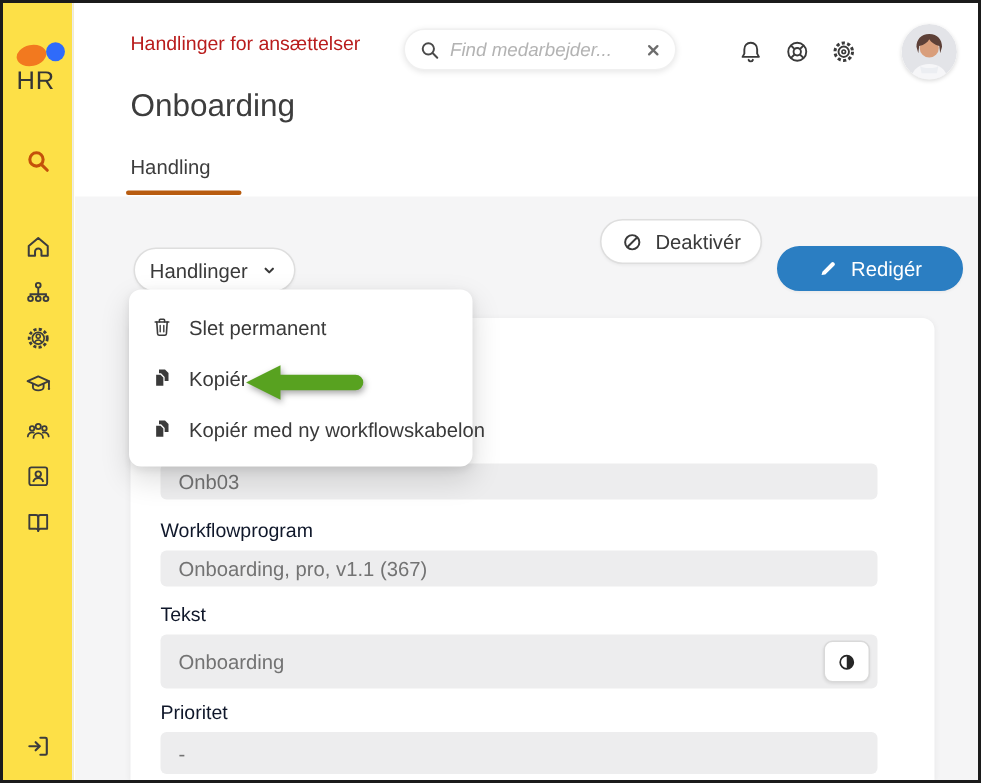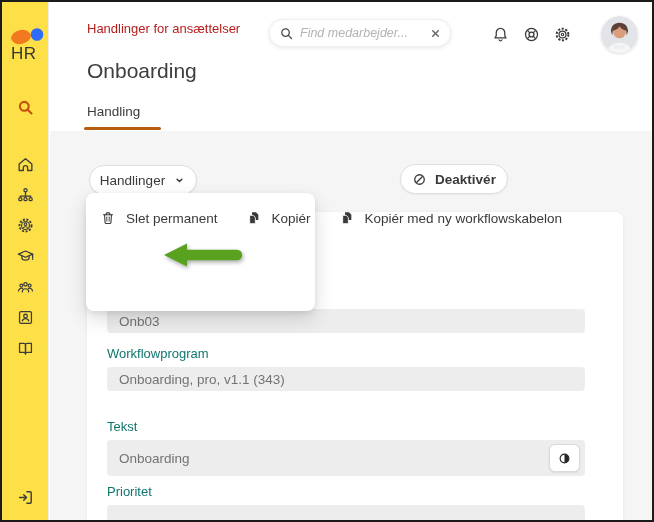--- a/index.html
+++ b/index.html
@@ -50,47 +50,47 @@
 
   
   .content { position:absolute; left:48px; top:129px; width:604px; height:389px; background:#f5f5f6; }
 
   .pill {
     position:absolute; height:30px; border-radius:15px; display:flex; align-items:center;
     justify-content:center; gap:8px; font-size:13.5px; cursor:pointer;
     background:#fff; border:1px solid #dedede; color:#3a3a3a; box-shadow:0 1px 2px rgba(0,0,0,.05);
   }
   .btn-actions { left:39px; top:34px; width:108px; }
-  .btn-deactivate { left:350px; top:33px; width:108px;font-weight:bold; }
+  .btn-deactivate { left:350px; top:15px; width:108px; }
   .btn-edit { left:468px; top:33px; width:124px; background:#2b7ec2; border:1px solid #2b7ec2; color:#fff; }
   .pill .ico { width:15px; height:15px; }
 
   .card {
     position:absolute; left:37px; top:81px; width:536px; height:308px;
     background:#fff; border-radius:8px 8px 0 0; box-shadow:0 1px 4px rgba(0,0,0,.06);
   }
   .card-inner { position:absolute; left:20px; top:97px; width:478px; }
   .field {
     background:#ededee; border-radius:4px; height:24px; display:flex; align-items:center;
     padding:0 12px; font-size:13.5px; color:#737373; position:relative;
   }
-  .flabel { font-size:13px; color:#0f766e; margin:13px 0 6px 0; }
+  .flabel { font-size:13px; color:#0f172a; margin:13px 0 6px 0; }
   .field.tall { height:36px; }
   .globe-btn {
     position:absolute; right:5px; top:4px; width:31px; height:28px; background:#fff;
     border:1px solid #d9d9d9; border-radius:6px; display:flex; align-items:center; justify-content:center;
     cursor:pointer; box-shadow:0 1px 2px rgba(0,0,0,.08); color:#262626;
   }
   .globe-btn svg { width:15px; height:15px; }
 
   
   .menu {
     position:absolute; left:36px; top:62px; width:229px; height:118px; background:#fff;
     border-radius:8px; box-shadow:0 8px 20px rgba(0,0,0,.14), 0 2px 6px rgba(0,0,0,.08);
-    z-index:20; padding:8px 0; display:flex; flex-direction:row;
+    z-index:20; padding:8px 0; display:flex; flex-direction:column;
   }
   .menu-item { height:34px; display:flex; align-items:center; padding:0 14px; gap:10px; cursor:pointer; font-size:13.5px; color:#3a3a3a; white-space:nowrap; }
   .menu-item .mico { width:16px; height:16px; color:#3a3a3a; flex:0 0 auto; }
 
   .green-arrow { position:absolute; left:112px; top:110px; width:86px; height:28px; z-index:25;
     filter:drop-shadow(1px 2px 2px rgba(0,0,0,.35)); }
 </style>
 </head>
 <body>
 
@@ -255,33 +255,41 @@
     <div class="pill btn-deactivate">
       <span class="ico">
         <svg viewBox="0 0 24 24" fill="none" stroke="currentColor" stroke-width="2.1">
             <circle cx="12" cy="12" r="7.6"></circle>
             <line x1="6.9" y1="17.1" x2="17.1" y2="6.9"></line>
           </svg>
       </span>
       <span>Deaktivér</span>
     </div>
 
+    <div class="pill btn-edit">
+      <span class="ico" style="width:14px;height:14px">
+        <svg viewBox="0 0 24 24" fill="currentColor">
+            <path d="M4.6 19.4 l1 -3.8 L16 5.2 a1.9 1.9 0 0 1 2.7 0 l.6 .6 a1.9 1.9 0 0 1 0 2.7 L8.9 18.9 Z"></path>
+          </svg>
+      </span>
+      <span>Redigér</span>
+    </div>
 
     <div class="card">
       <div class="card-inner">
         <div class="field">
           <span>Onb03</span>
         </div>
 
         <div class="flabel">Workflowprogram</div>
         <div class="field">
-          <span>Onboarding, pro, v1.1 (343)</span>
+          <span>Onboarding, pro, v1.1 (367)</span>
         </div>
 
-        <div class="flabel" style="margin-top:28px">Tekst</div>
+        <div class="flabel" style="margin-top:11px">Tekst</div>
         <div class="field tall">
           <span>Onboarding</span>
           <span class="globe-btn">
             <svg viewBox="0 0 24 24">
                 <circle cx="12" cy="12" r="7" fill="none" stroke="currentColor" stroke-width="1.8"></circle>
                 <path d="M12 5 a7 7 0 0 1 0 14 Z" fill="currentColor"></path>
               </svg>
           </span>
         </div>
 

